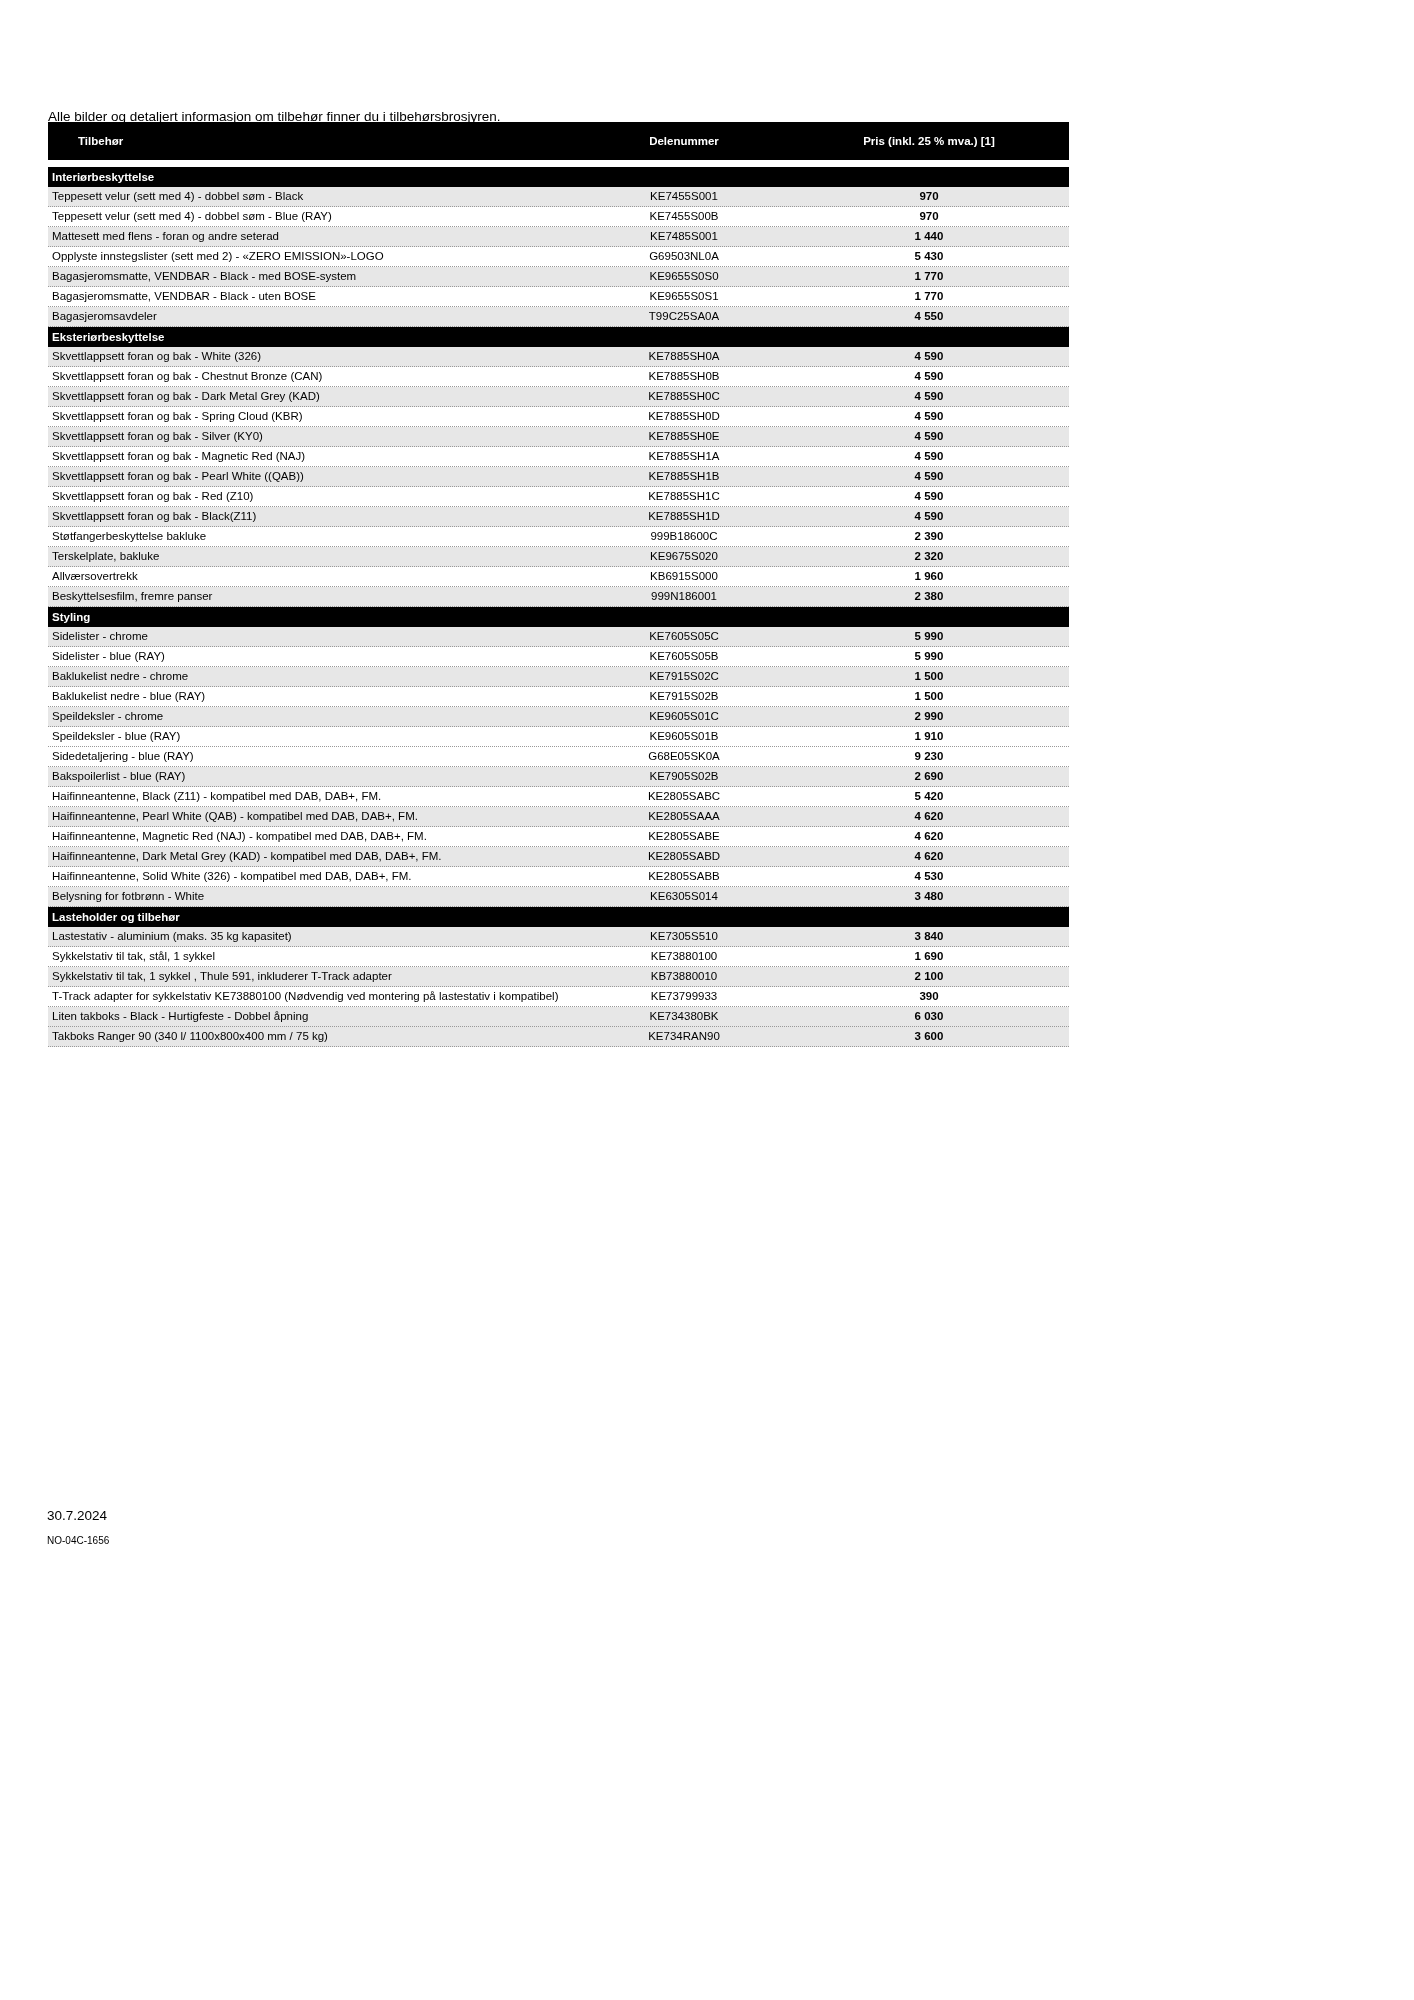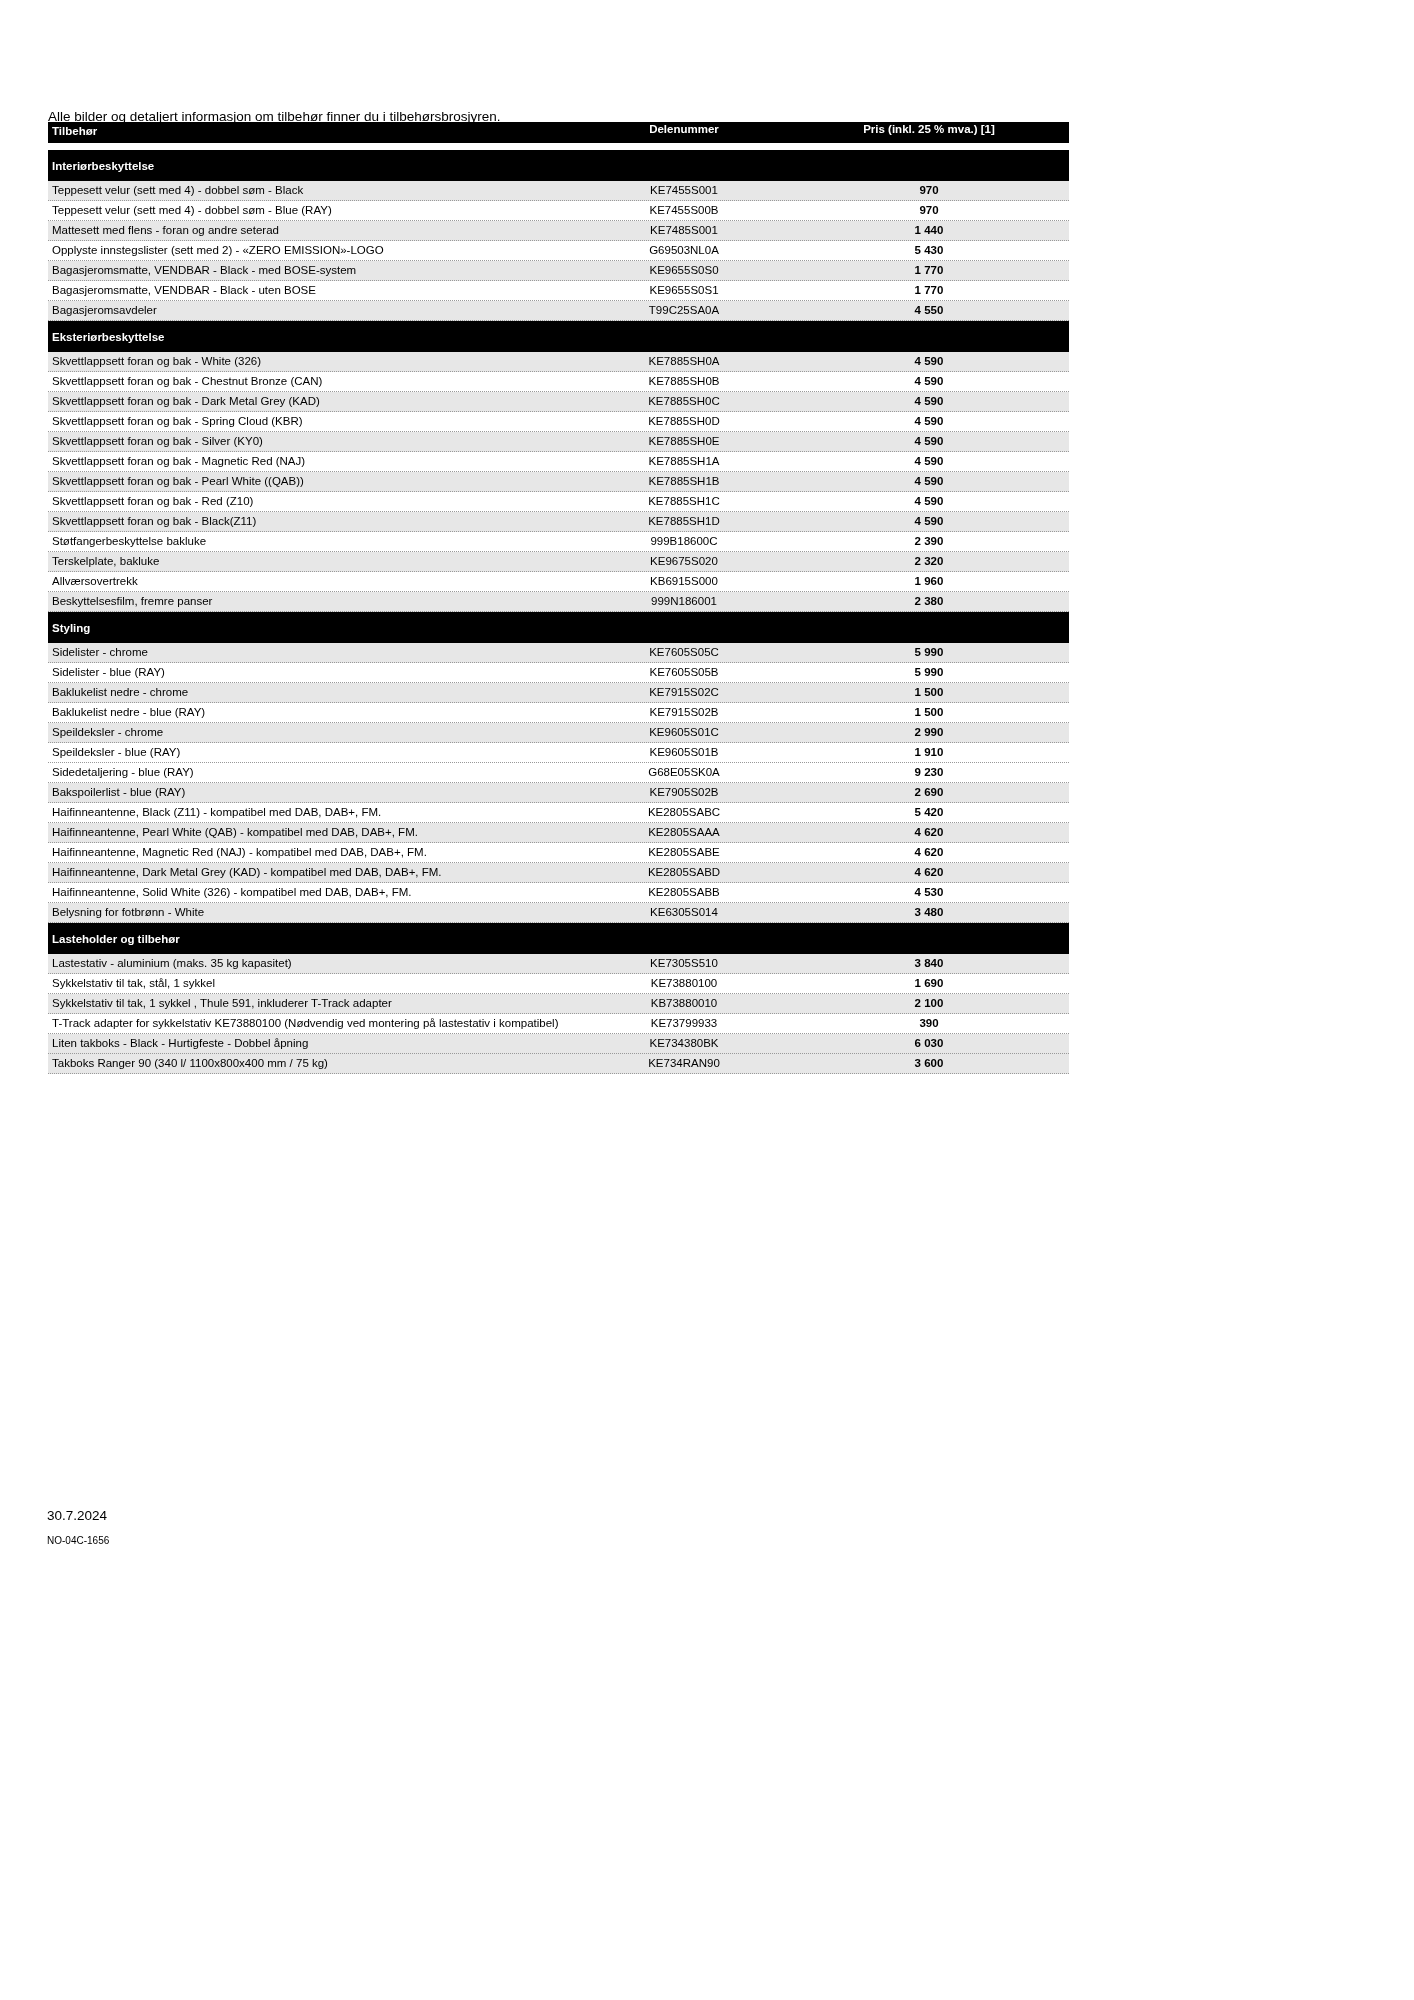--- a/index.html
+++ b/index.html
@@ -11,29 +11,29 @@
     position: absolute; left: 48px; top: 95px;
     font-size: 13.5px; color: #000;
   }
 
   .acc-table {
     position: absolute; left: 48px; top: 122px; width: 1021px;
     font-size: 11.5px; color: #000;
   }
 
   .thead {
-    display: flex; 
+    display: flex; align-items: center;
     background: #000; color: #fff; font-weight: bold;
-    height: 21px; margin-bottom: 7px;
+    height: 38px; margin-bottom: 7px; padding-left: 26px;
   }
 
   .section-bar {
     display: flex; align-items: center;
     background: #000; color: #fff; font-weight: bold;
-    height: 31px; padding-left: 4px;
+    height: 20px; padding-left: 4px;
   }
 
   .row {
     display: flex; align-items: center;
     min-height: 20px;
     border-bottom: 1px dotted #999;
     background: #ffffff;
   }
   .row.shaded { background: #e7e7e7; }
 

